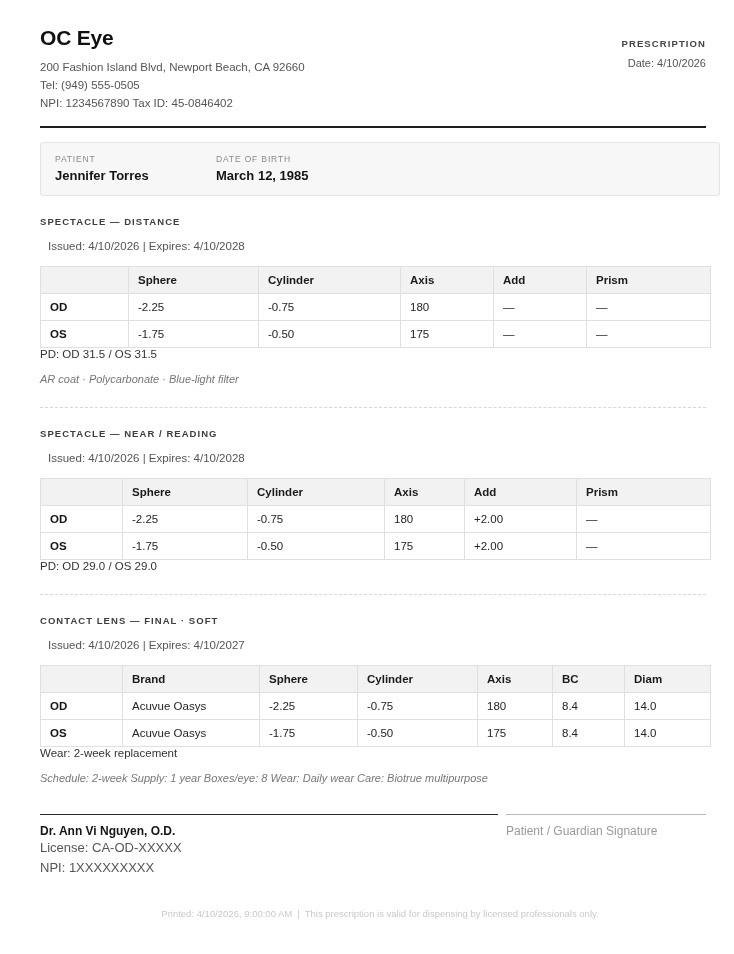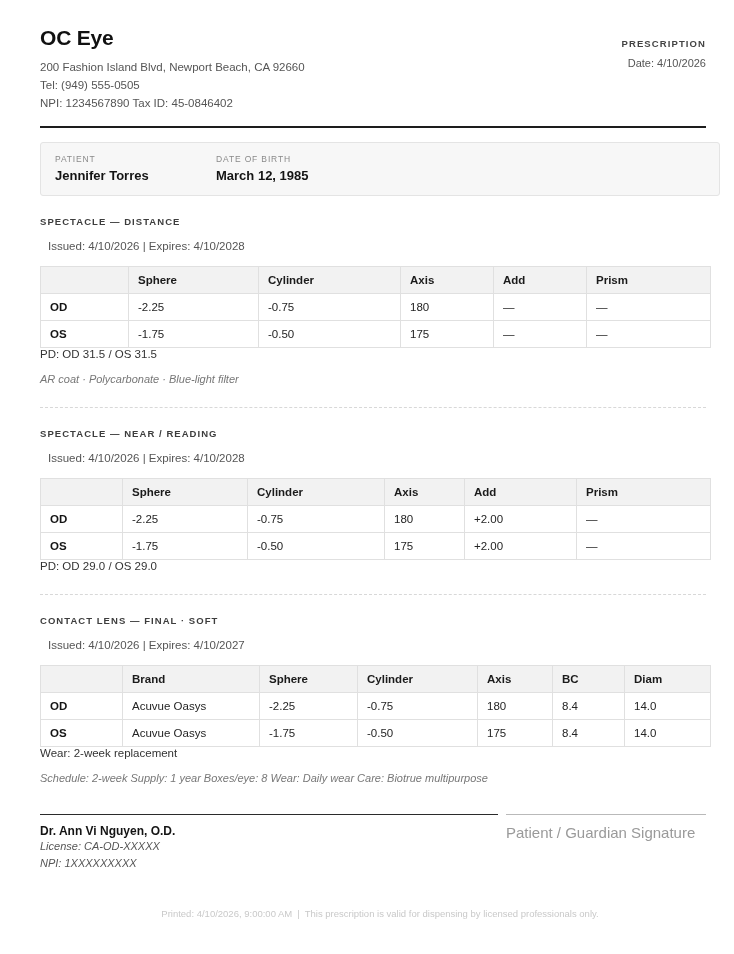--- a/index.html
+++ b/index.html
@@ -160,27 +160,26 @@
     border-top: 1px solid #2b2b2b;
     margin-bottom: 9px;
   }
   .sig-line.light { border-top: 1px solid #b9b9b9; }
   .doc-name {
     font-size: 12px;
     font-weight: bold;
     color: #141414;
   }
   .doc-line {
-    font-size: 11px;
+    font-size: 13px;
     color: #555555;
     line-height: 1.55;
-    font-style: italic;
   }
   .sig-caption {
-    font-size: 15px;
+    font-size: 12px;
     color: #9a9a9a;
   }
 
   .footer {
     position: absolute;
     left: 40px;
     right: 14px;
     top: 908px;
     text-align: center;
     font-size: 9.5px;

